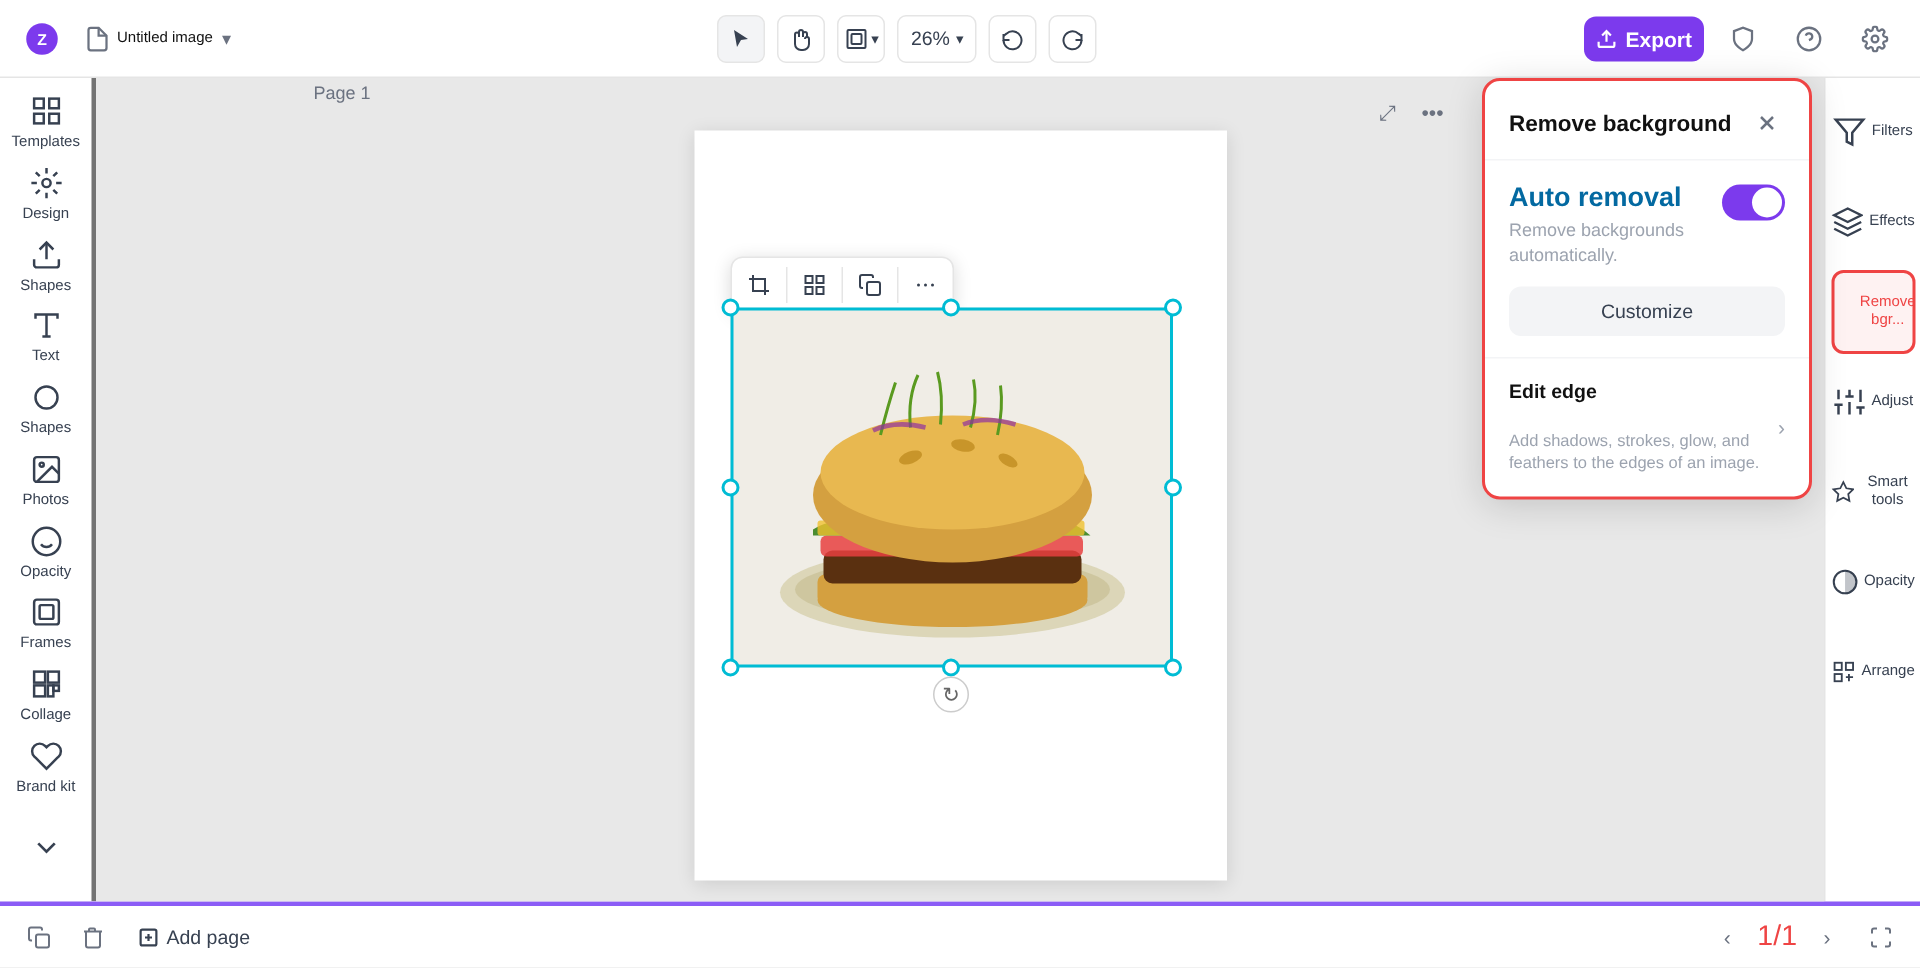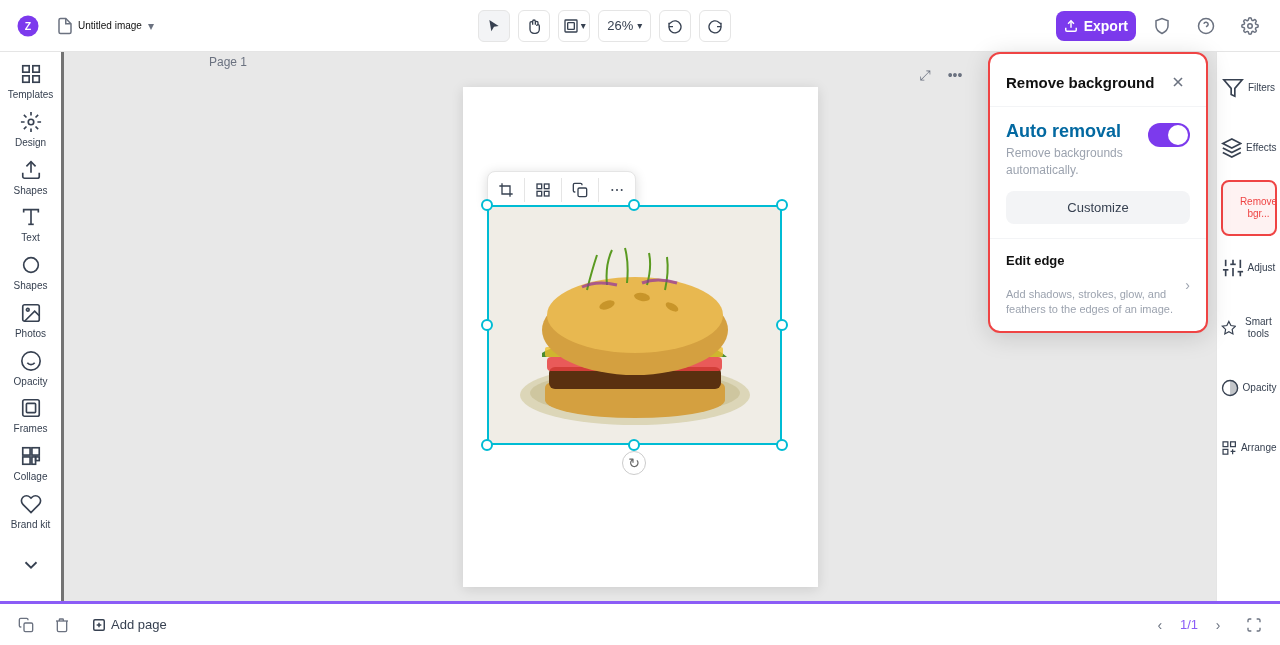--- a/index.html
+++ b/index.html
@@ -285,21 +285,21 @@
       align-items: center;
       padding: 0 12px;
       gap: 8px;
       flex-shrink: 0;
     }
     .bottom-btn { width: 28px; height: 28px; border: none; background: transparent; cursor: pointer; color: #6b7280; display: flex; align-items: center; justify-content: center; border-radius: 4px; font-size: 16px; }
     .add-page-btn { display: flex; align-items: center; gap: 5px; border: none; background: transparent; cursor: pointer; color: #374151; font-size: 13px; padding: 5px 8px; border-radius: 6px; }
     .bottom-right { margin-left: auto; display: flex; align-items: center; gap: 8px; }
     .page-nav { display: flex; align-items: center; gap: 6px; }
     .page-nav-btn { width: 28px; height: 28px; border: none; background: transparent; cursor: pointer; color: #6b7280; display: flex; align-items: center; justify-content: center; border-radius: 4px; font-size: 14px; }
-    .page-indicator { font-size: 13px; color: #8b5cf6; }
+    .page-indicator { font-size: 19px; color: #ef4444; }
     .expand-btn { width: 28px; height: 28px; border: none; background: transparent; cursor: pointer; color: #6b7280; display: flex; align-items: center; justify-content: center; border-radius: 4px; font-size: 16px; }
   </style>
 </head>
 <body>
 
 <div class="topbar">
   <div class="topbar-logo">
     <svg viewBox="0 0 32 32" fill="none" xmlns="http://www.w3.org/2000/svg">
       <circle cx="16" cy="16" r="14" fill="#7C3AED"></circle>
       <text x="16" y="21" text-anchor="middle" fill="white" font-size="14" font-weight="bold" font-family="sans-serif">Z</text>

